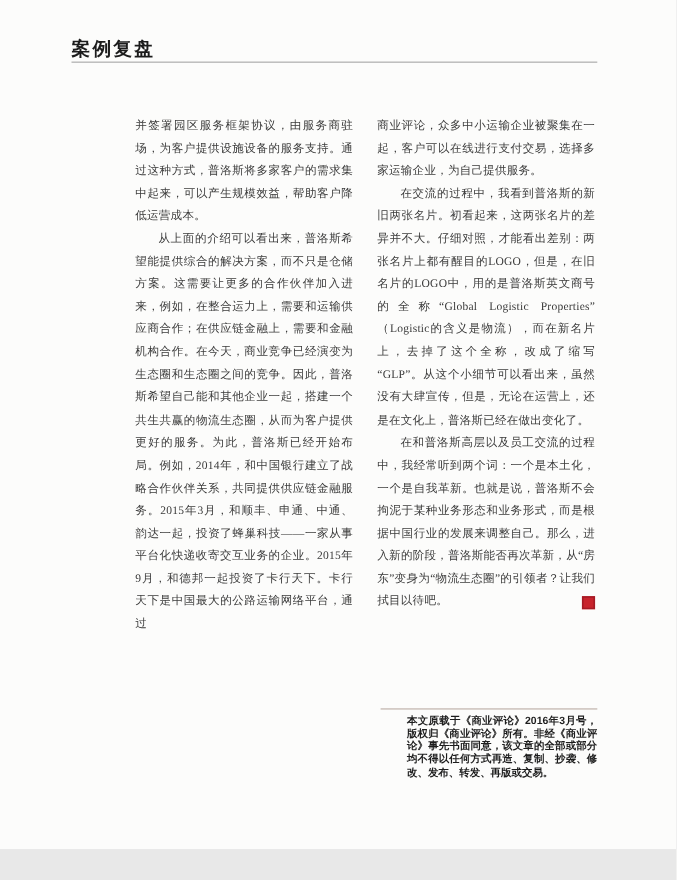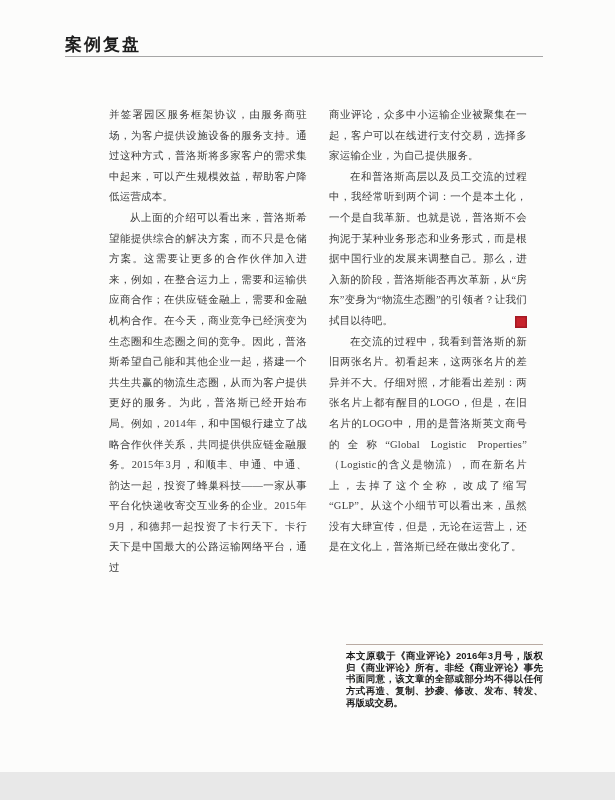--- a/index.html
+++ b/index.html
@@ -19,21 +19,21 @@
     letter-spacing:2px; color:#1c1c1c;
   }
   .kicker-rule {
     position:absolute; left:65px; top:56px;
     width:478px; height:1px;
     background:#a6a6a6;
   }
 
   
   .columns {
-    position:absolute; left:109px; top:105px;
+    position:absolute; left:123px; top:105px;
     width:418px;
     display:flex; gap:22px;
   }
   .col { width:198px; }
   .col p {
     margin:0;
     font-size:10.5px;
     line-height:20.6px;
     color:#3b3b3b;
     text-align:justify;
@@ -60,44 +60,45 @@
     background:#b9aba3;
     margin-bottom:5px;
   }
   .footnote-text {
     font-family:"Liberation Sans","DejaVu Sans",sans-serif;
     font-size:9.5px; font-weight:bold;
     line-height:11.7px;
     color:#1d1d1d;
     text-align:justify;
     text-justify:inter-ideograph;
+    margin-left:24px;
   }
 </style>
 </head>
 <body>
 
 <div class="page">
 
   <div class="kicker">案例复盘</div>
   <div class="kicker-rule"></div>
 
   <div class="columns">
 
     <div class="col">
       <p>并签署园区服务框架协议，由服务商驻场，为客户提供设施设备的服务支持。通过这种方式，普洛斯将多家客户的需求集中起来，可以产生规模效益，帮助客户降低运营成本。</p>
       <p class="indent">从上面的介绍可以看出来，普洛斯希望能提供综合的解决方案，而不只是仓储方案。这需要让更多的合作伙伴加入进来，例如，在整合运力上，需要和运输供应商合作；在供应链金融上，需要和金融机构合作。在今天，商业竞争已经演变为生态圈和生态圈之间的竞争。因此，普洛斯希望自己能和其他企业一起，搭建一个共生共赢的物流生态圈，从而为客户提供更好的服务。为此，普洛斯已经开始布局。例如，2014年，和中国银行建立了战略合作伙伴关系，共同提供供应链金融服务。2015年3月，和顺丰、申通、中通、韵达一起，投资了蜂巢科技——一家从事平台化快递收寄交互业务的企业。2015年9月，和德邦一起投资了卡行天下。卡行天下是中国最大的公路运输网络平台，通过</p>
     </div>
 
     <div class="col">
       <p>商业评论，众多中小运输企业被聚集在一起，客户可以在线进行支付交易，选择多家运输企业，为自己提供服务。</p>
+      <p class="indent">在交流的过程中，我看到普洛斯的新旧两张名片。初看起来，这两张名片的差异并不大。仔细对照，才能看出差别：两张名片上都有醒目的LOGO，但是，在旧名片的LOGO中，用的是普洛斯英文商号的全称“Global Logistic Properties”（Logistic的含义是物流），而在新名片上，去掉了这个全称，改成了缩写“GLP”。从这个小细节可以看出来，虽然没有大肆宣传，但是，无论在运营上，还是在文化上，普洛斯已经在做出变化了。</p>
       <p class="indent last">
         <span>在和普洛斯高层以及员工交流的过程中，我经常听到两个词：一个是本土化，一个是自我革新。也就是说，普洛斯不会拘泥于某种业务形态和业务形式，而是根据中国行业的发展来调整自己。那么，进入新的阶段，普洛斯能否再次革新，从“房东”变身为“物流生态圈”的引领者？让我们拭目以待吧。</span>
         <span class="endmark" style="background: rgb(200, 35, 44);"></span>
       </p>
-      <p class="indent">在交流的过程中，我看到普洛斯的新旧两张名片。初看起来，这两张名片的差异并不大。仔细对照，才能看出差别：两张名片上都有醒目的LOGO，但是，在旧名片的LOGO中，用的是普洛斯英文商号的全称“Global Logistic Properties”（Logistic的含义是物流），而在新名片上，去掉了这个全称，改成了缩写“GLP”。从这个小细节可以看出来，虽然没有大肆宣传，但是，无论在运营上，还是在文化上，普洛斯已经在做出变化了。</p>
     </div>
 
   </div>
 
   <div class="footnote">
     <div class="footnote-rule"></div>
     <div class="footnote-text">本文原载于《商业评论》2016年3月号，版权归《商业评论》所有。非经《商业评论》事先书面同意，该文章的全部或部分均不得以任何方式再造、复制、抄袭、修改、发布、转发、再版或交易。</div>
   </div>
 
 </div>

